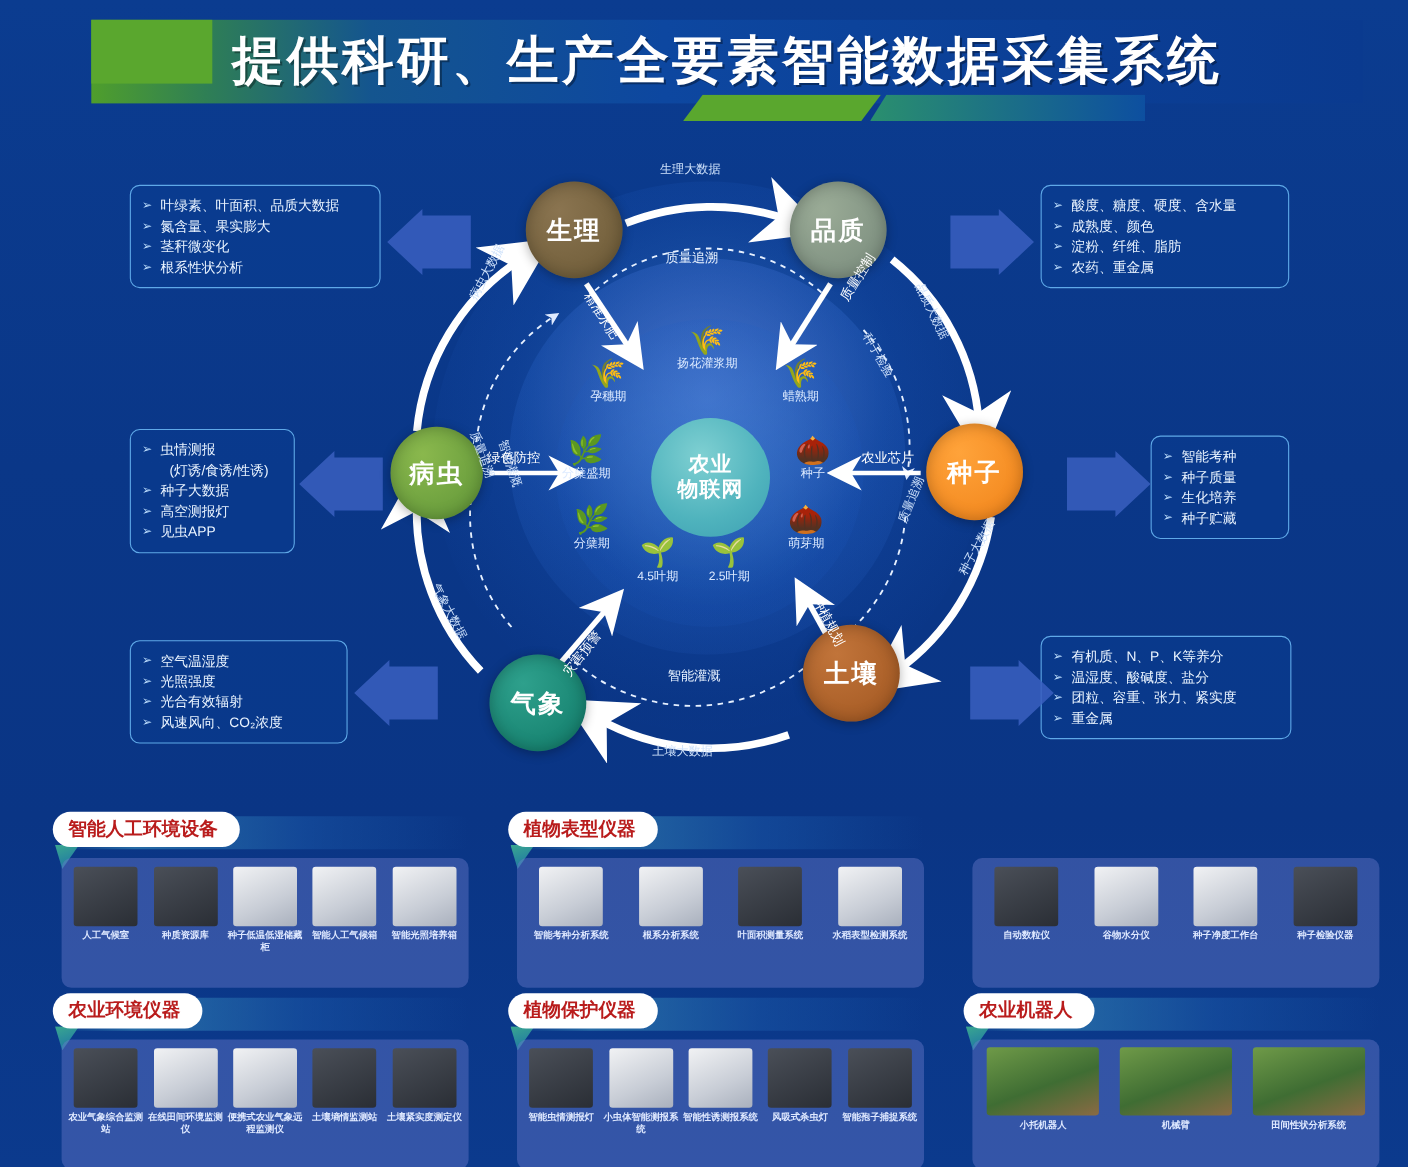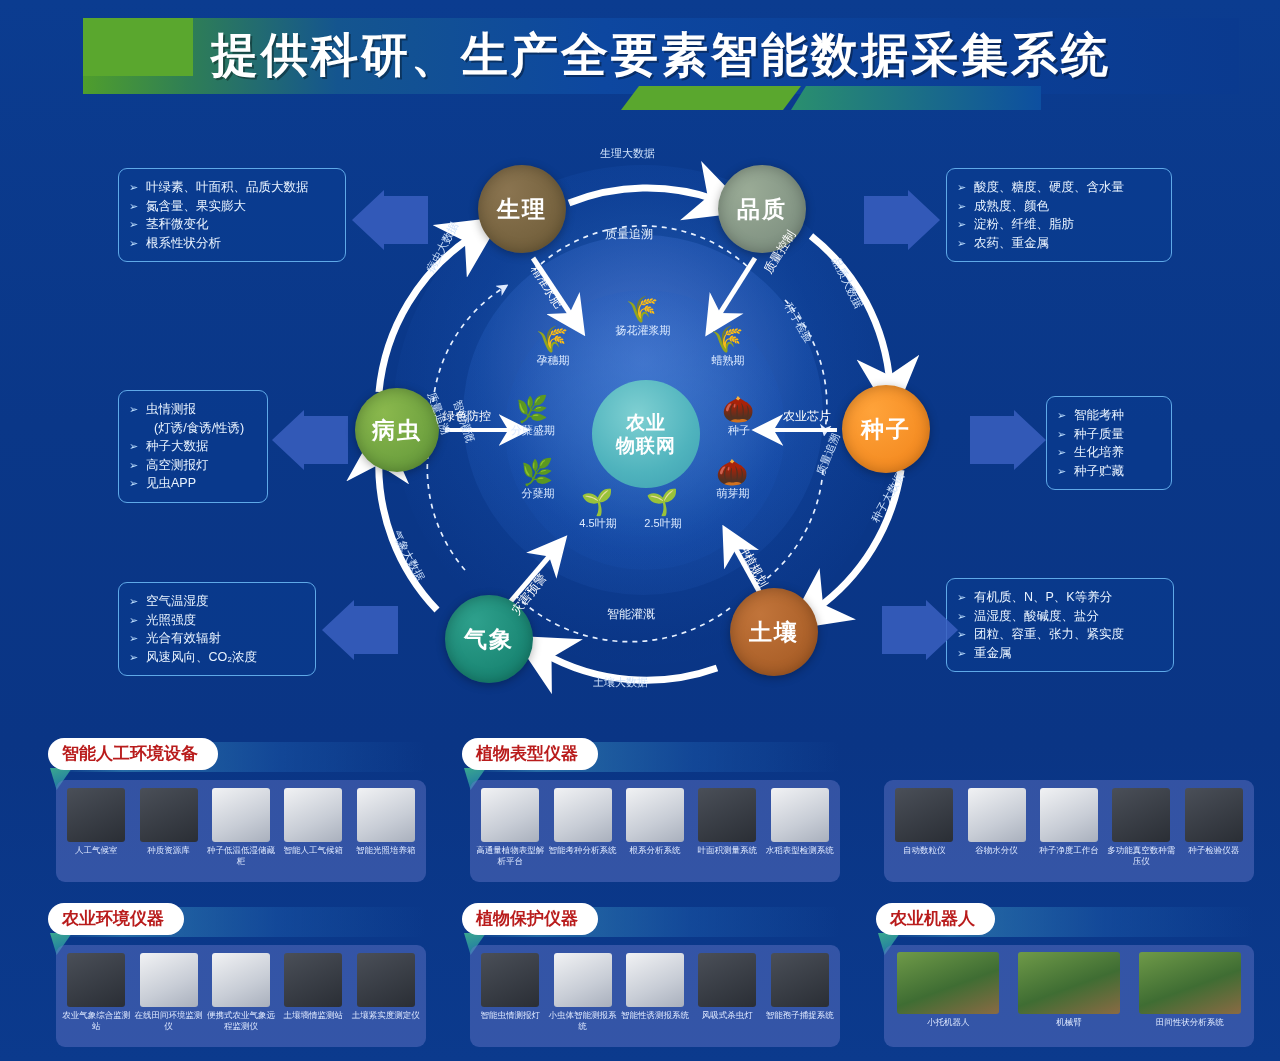--- a/index.html
+++ b/index.html
@@ -49,21 +49,21 @@
 
   .node { position:absolute; border-radius:50%; display:flex; align-items:center; justify-content:center;
       color:#fff; font-weight:bold; font-size:23px; letter-spacing:2px;
       box-shadow: 0 0 14px rgba(0,0,0,.25) inset, 0 2px 10px rgba(0,0,0,.3);
       font-family:"DejaVu Sans","Liberation Sans",sans-serif; }
   .n-shengli { left:133px; top:25px; width:88px; height:88px; background:radial-gradient(circle at 35% 30%,#8a7450,#6b5935); }
   .n-pinzhi  { left:373px; top:25px; width:88px; height:88px; background:radial-gradient(circle at 35% 30%,#9aab96,#76887a); }
   .n-bingchong{ left:10px; top:248px; width:84px; height:84px; background:radial-gradient(circle at 35% 30%,#8ab84d,#5e9437); }
   .n-zhongzi { left:497px; top:245px; width:88px; height:88px; background:radial-gradient(circle at 35% 30%,#ffa33a,#f08218); }
   .n-qixiang { left:100px; top:455px; width:88px; height:88px; background:radial-gradient(circle at 35% 30%,#2ea08c,#107a68); }
-  .n-turang  { left:385px; top:448px; width:88px; height:88px; background:radial-gradient(circle at 35% 30%,#c1743a,#a05620); }
+  .n-turang  { left:385px; top:428px; width:88px; height:88px; background:radial-gradient(circle at 35% 30%,#c1743a,#a05620); }
 
   .hub { position:absolute; left:247px; top:240px; width:108px; height:108px; border-radius:50%;
       background: radial-gradient(circle at 42% 32%, #7fd0d2, #4fb3bd 60%, #3d9fb2 100%);
       display:flex; flex-direction:column; align-items:center; justify-content:center;
       color:#fff; font-weight:bold; font-size:19px; line-height:23px; letter-spacing:1px;
       font-family:"DejaVu Sans","Liberation Sans",sans-serif; }
 
   .stage { position:absolute; text-align:center; color:#dceaff; font-size:11px; width:90px; }
   .stage .glyph { display:block; font-size:26px; line-height:28px; }
 
@@ -74,23 +74,23 @@
   
   .section { position:absolute; width:378px; height:148px; }
   .sec-tabwrap { position:absolute; left:0; top:0; width:378px; height:34px; }
   .sec-gradbar { position:absolute; left:8px; top:4px; width:370px; height:30px; border-radius:6px;
       background:linear-gradient(90deg, rgba(255,255,255,0) 0%, rgba(60,150,190,.55) 18%, rgba(25,85,165,.55) 60%, rgba(12,58,140,0) 100%); }
   .sec-tab { position:absolute; left:0; top:0; background:#ffffff; border-radius:18px;
       padding:4px 20px 5px 14px; color:#b91c1c; font-size:17px; font-weight:bold;
       font-family:"DejaVu Sans","Liberation Sans",sans-serif; white-space:nowrap; }
   .sec-tail2 { position:absolute; left:2px; top:30px; width:22px; height:22px;
       background:linear-gradient(160deg,#3aa88f,#1b6fa8); clip-path: polygon(0 0, 100% 0, 30% 100%); }
-  .sec-panel { position:absolute; left:8px; top:42px; width:370px; height:102px;
+  .sec-panel { position:absolute; left:8px; top:42px; width:370px; height:118px;
       background:rgba(110,125,205,0.42); border-radius:9px; display:flex;
-      align-items:flex-start; justify-content:space-around; padding:8px 4px 0 4px; }
+      align-items:flex-start; justify-content:space-around; padding:8px 4px 0 4px;font-weight:bold; }
   .prod { width:70px; text-align:center; }
   .prod-img { width:58px; height:54px; margin:0 auto 3px auto; border-radius:3px;
       background:linear-gradient(155deg,#f1f2f4,#c8cdd6 60%,#a9b0bd);
       position:relative; overflow:hidden; }
   .prod-img.photo { background:linear-gradient(160deg,#6f9a48,#3f6d33 55%,#8a6a44); }
   .prod-img.dark  { background:linear-gradient(155deg,#4a4f58,#2a2e35); }
   .prod-cap { color:#dfe9ff; font-size:8.5px; line-height:11px; }
   .sec-panel.robots { justify-content:space-around; padding-top:7px; }
   .sec-panel.robots .prod { width:108px; }
   .sec-panel.robots .prod-img { width:102px; height:62px; }
@@ -338,24 +338,20 @@
 
   <div class="section" style="left:462px; top:738px;">
     <div class="sec-tabwrap">
       <div class="sec-gradbar"></div>
       <div class="sec-tail2"></div>
       <div class="sec-tab">植物表型仪器</div>
     </div>
     <div class="sec-panel">
       <div class="prod">
           <div class="prod-img"></div>
-          <div class="prod-cap">高通量植物表型解析平台</div>
-        </div>
-      <div class="prod">
-          <div class="prod-img"></div>
           <div class="prod-cap">智能考种分析系统</div>
         </div>
       <div class="prod">
           <div class="prod-img"></div>
           <div class="prod-cap">根系分析系统</div>
         </div>
       <div class="prod">
           <div class="prod-img dark"></div>
           <div class="prod-cap">叶面积测量系统</div>
         </div>
@@ -372,24 +368,20 @@
           <div class="prod-img dark"></div>
           <div class="prod-cap">自动数粒仪</div>
         </div>
       <div class="prod">
           <div class="prod-img"></div>
           <div class="prod-cap">谷物水分仪</div>
         </div>
       <div class="prod">
           <div class="prod-img"></div>
           <div class="prod-cap">种子净度工作台</div>
-        </div>
-      <div class="prod">
-          <div class="prod-img dark"></div>
-          <div class="prod-cap">多功能真空数种需压仪</div>
         </div>
       <div class="prod">
           <div class="prod-img dark"></div>
           <div class="prod-cap">种子检验仪器</div>
         </div>
     </div>
   </div>
 
   <div class="section" style="left:48px; top:903px;">
     <div class="sec-tabwrap">

